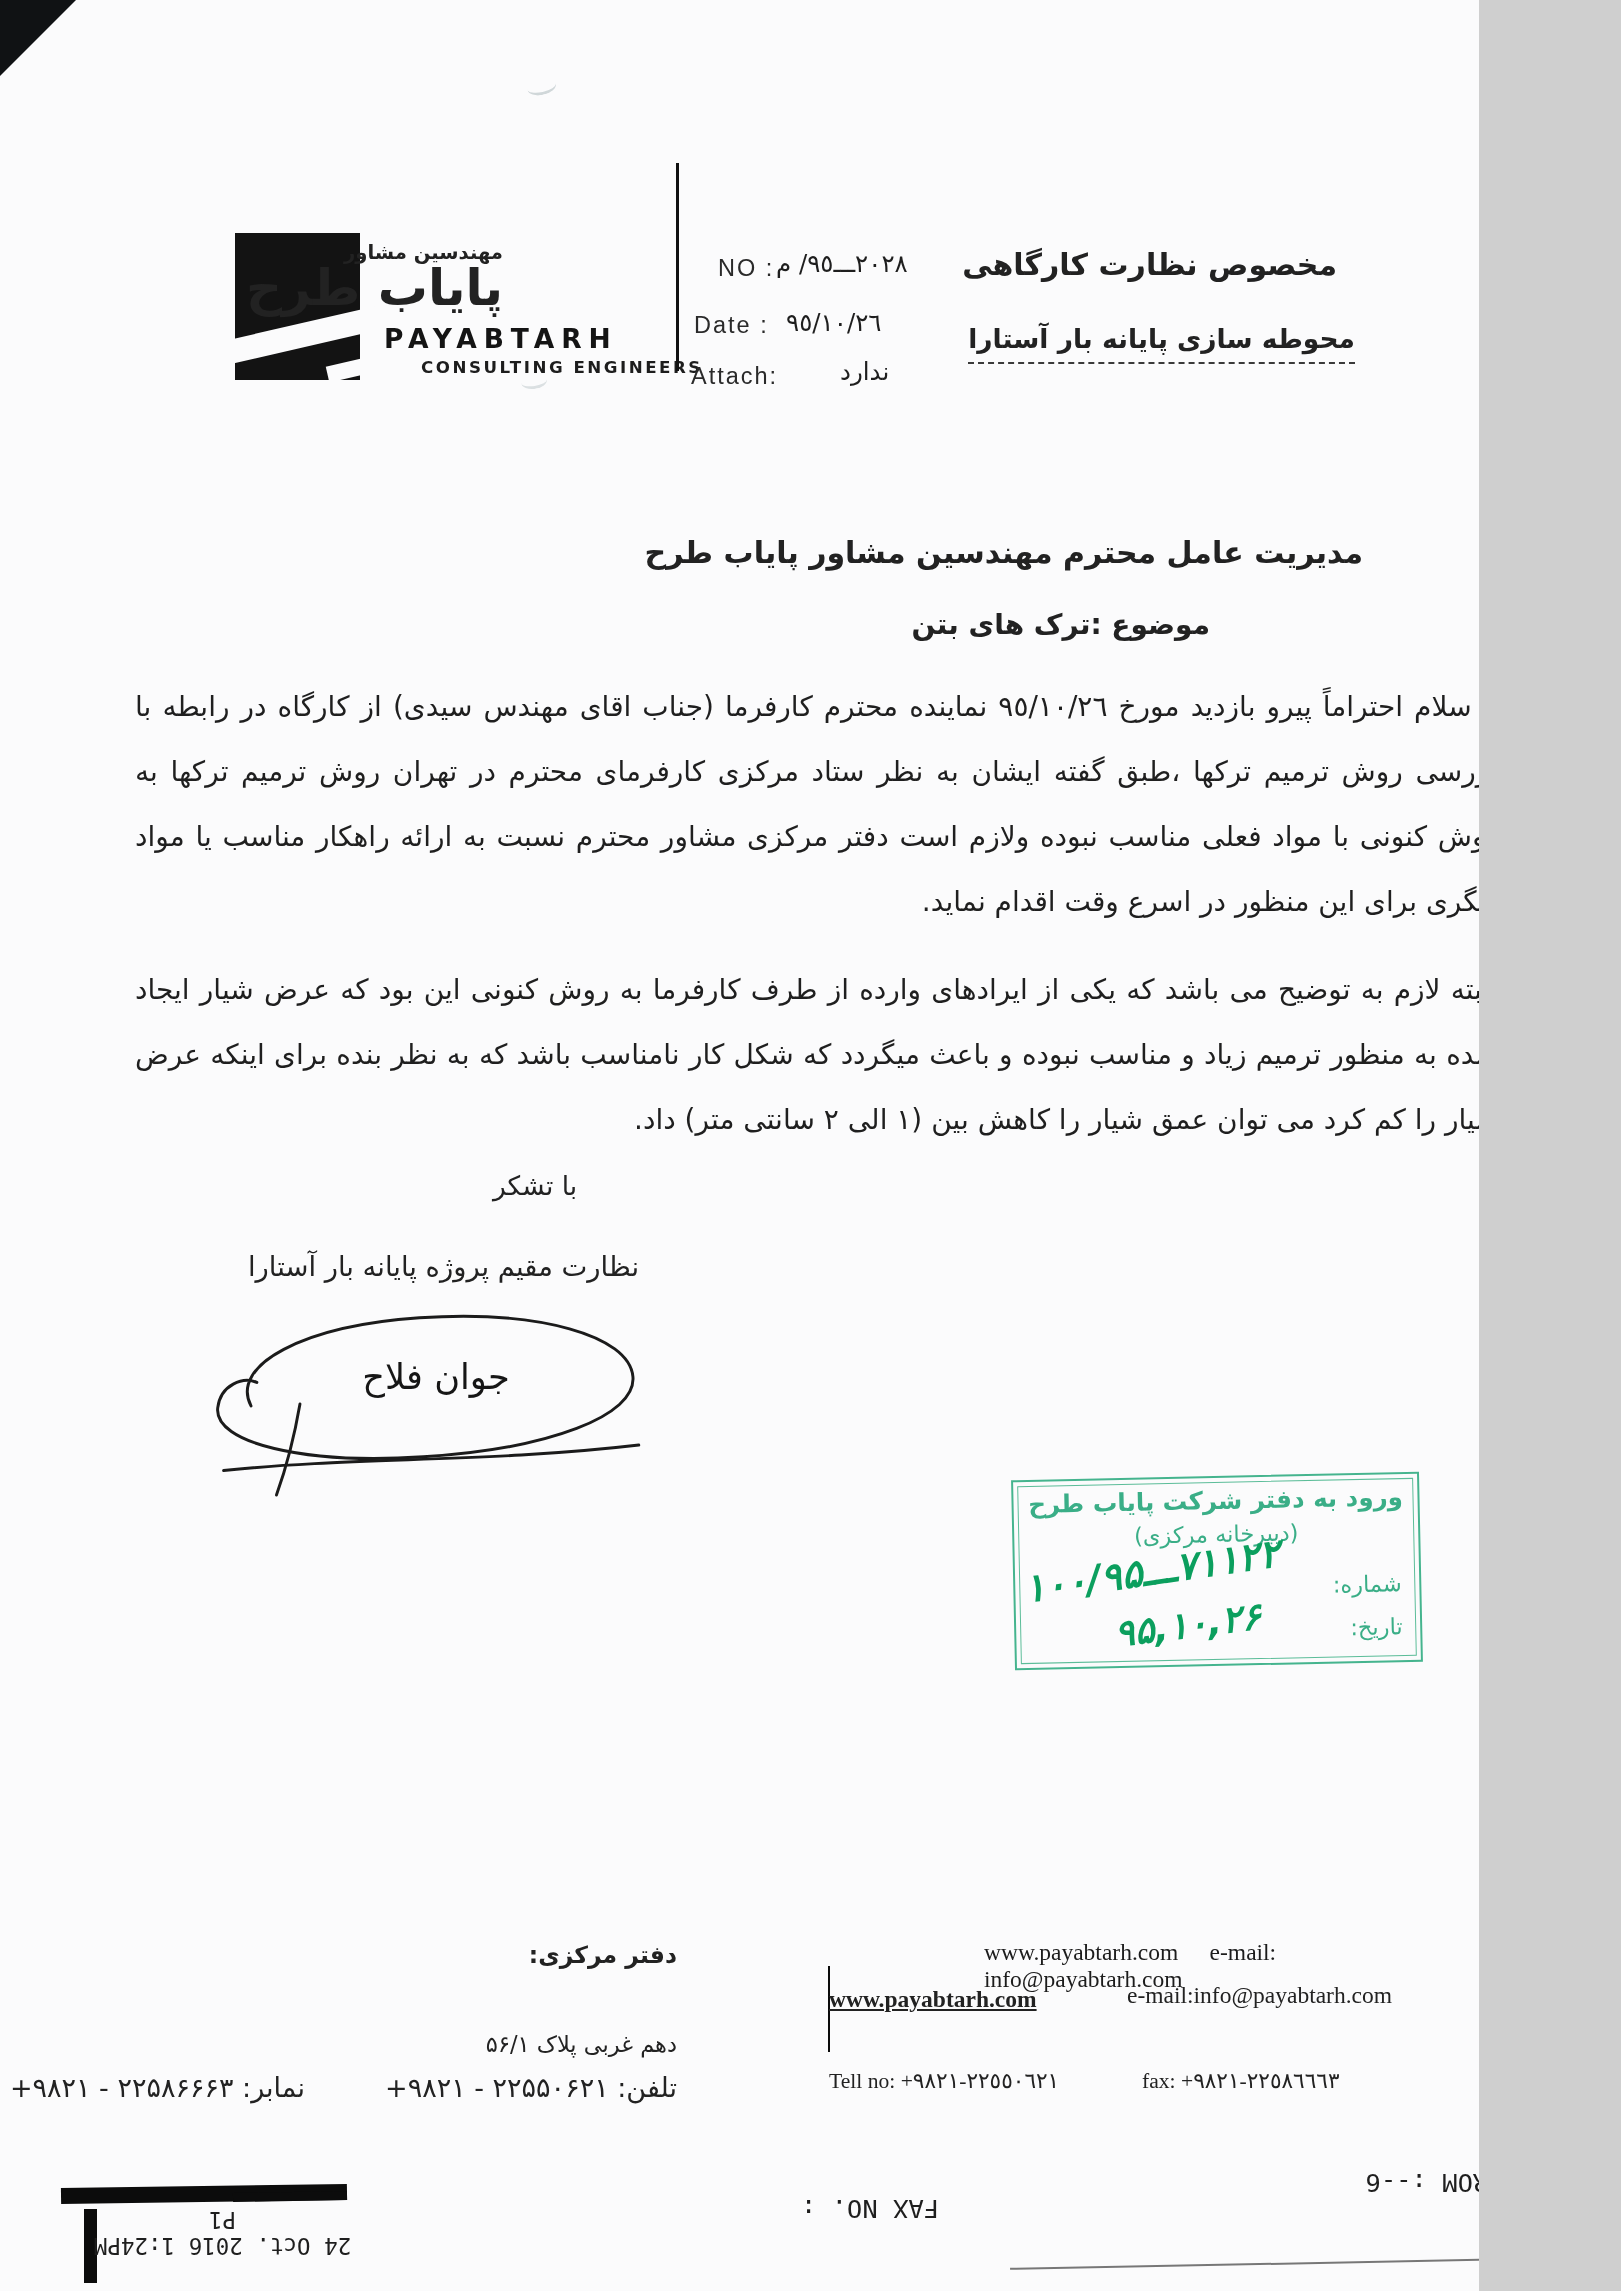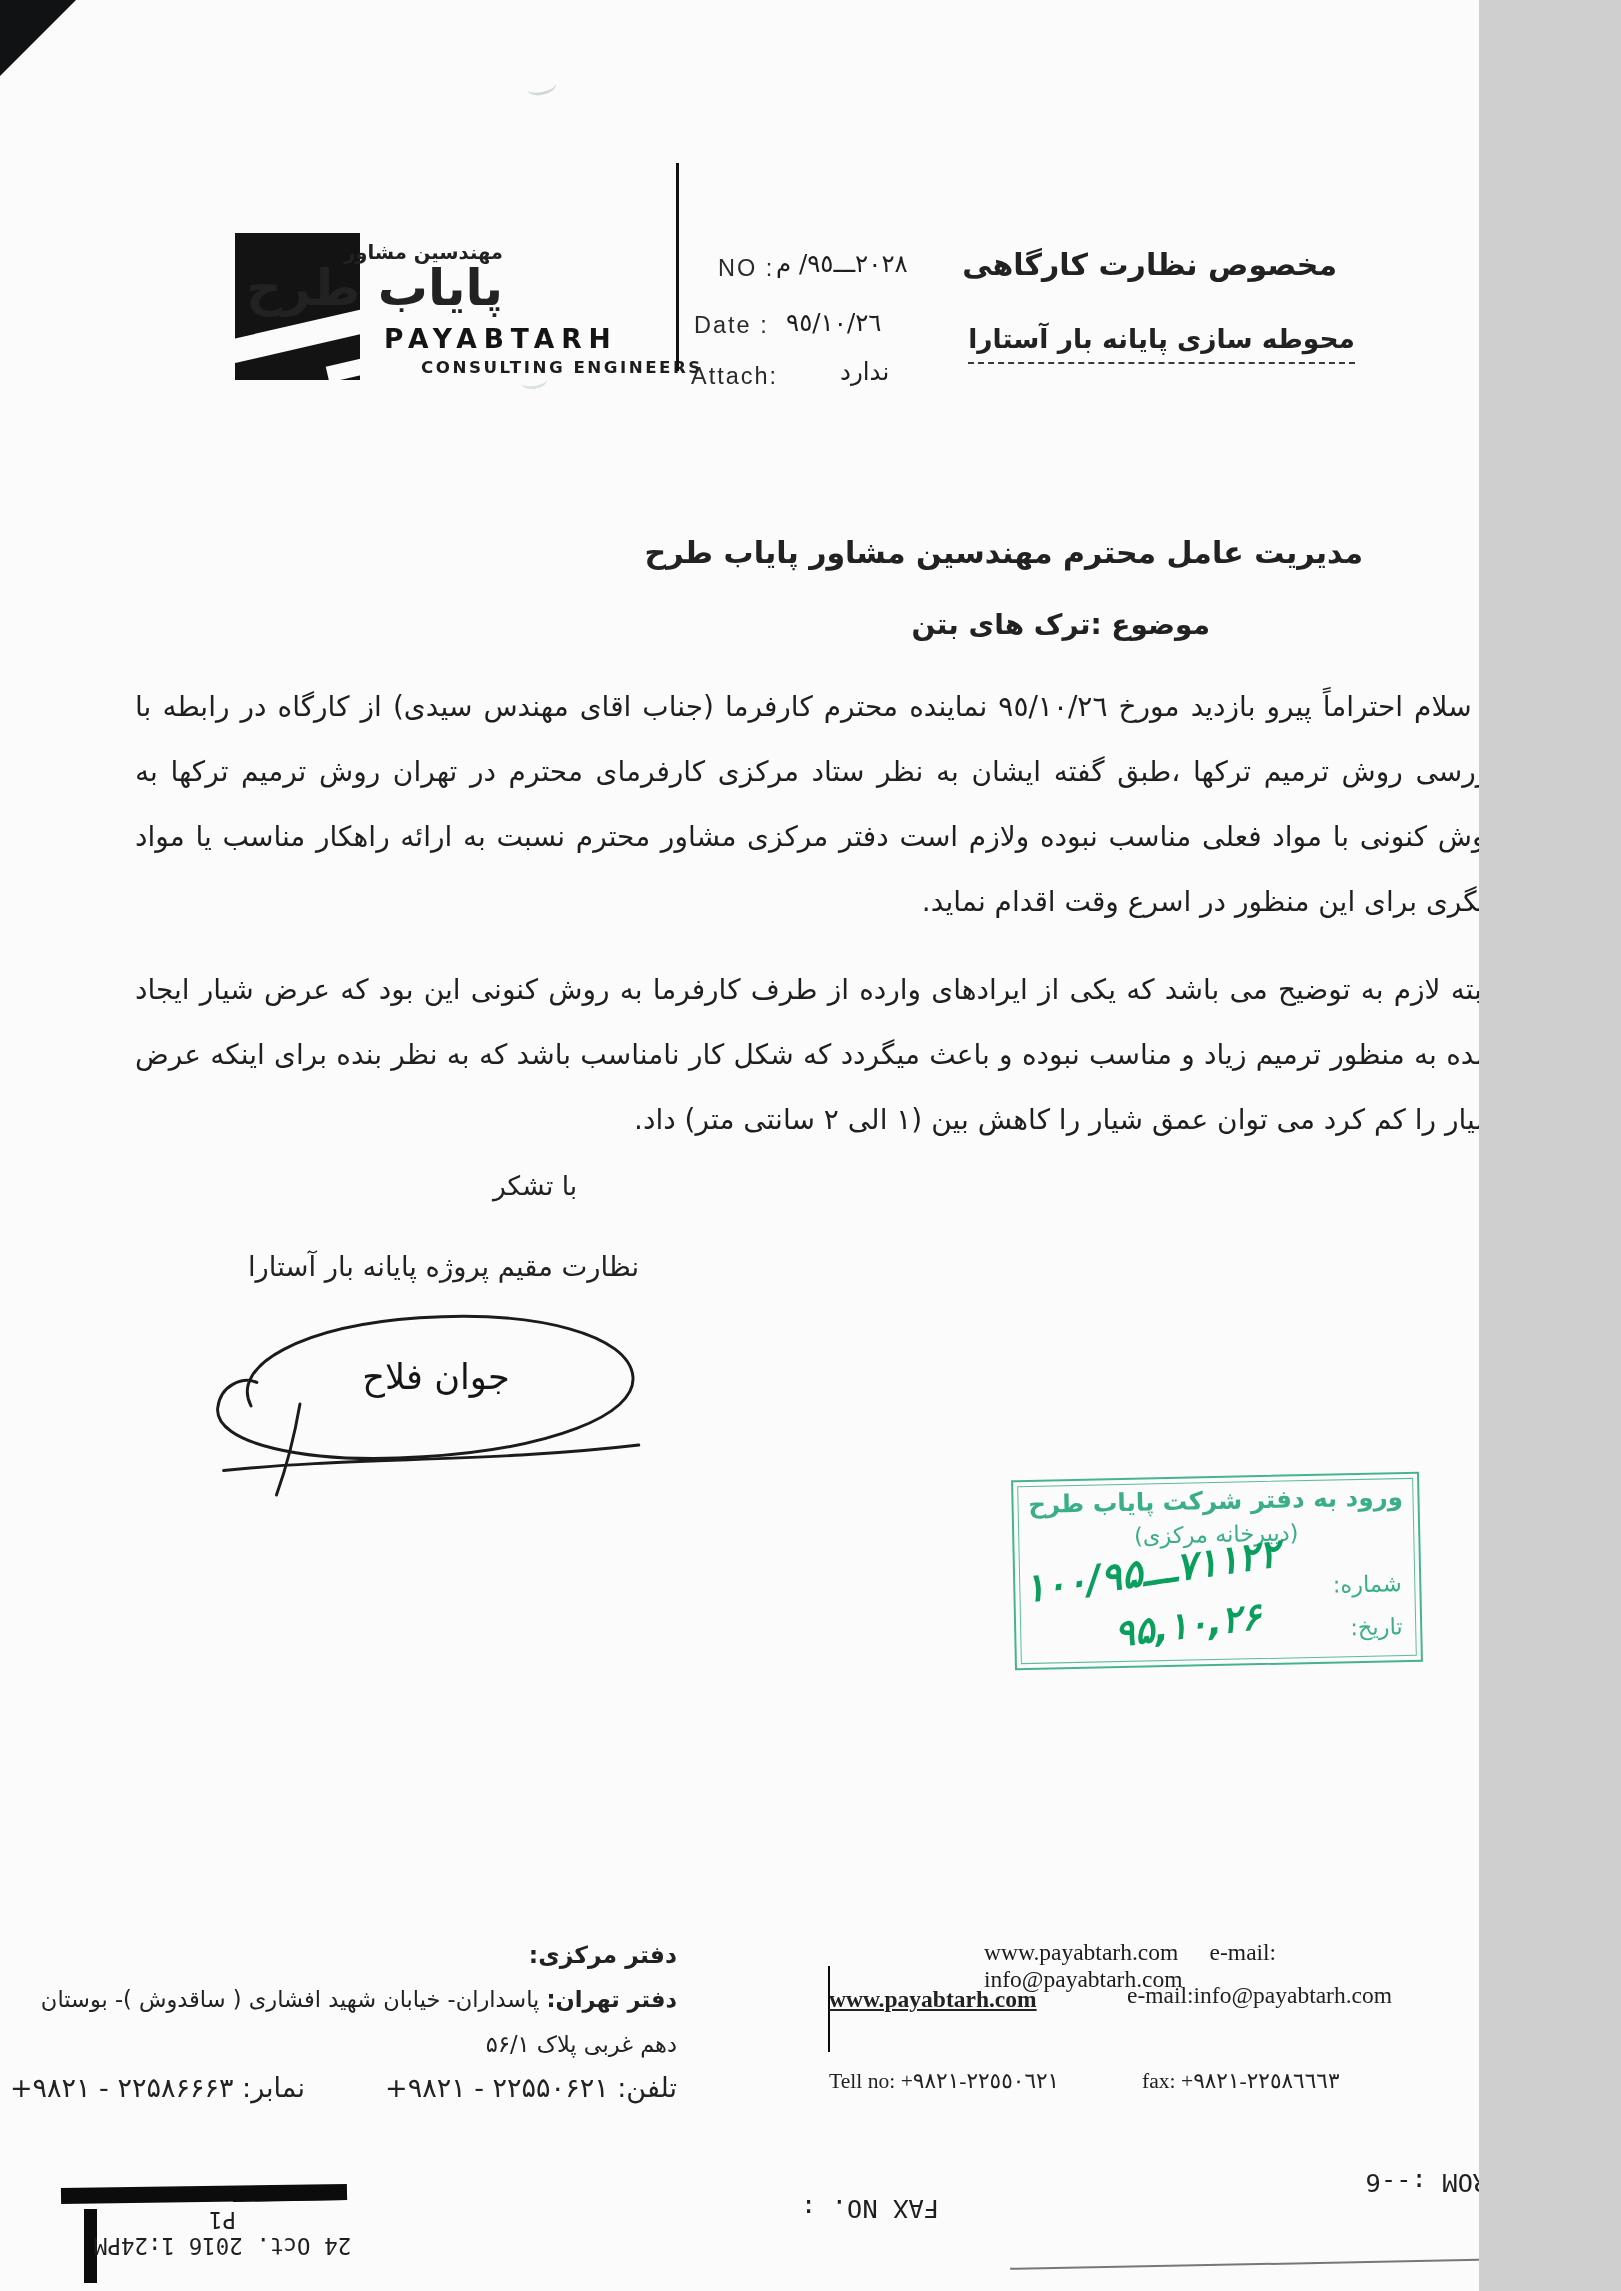--- a/index.html
+++ b/index.html
@@ -87,23 +87,20 @@
     <div class="c" style="top:43px;font-size:22.5px;">(دبیرخانه مرکزی)</div>
     <div style="position:absolute;right:17.6px;top:96px;font-size:22.5px;">شماره:</div>
     <div style="position:absolute;right:17.6px;top:139px;font-size:22.5px;">تاریخ:</div>
     <bdo dir="ltr" class="ltrv hand" style="position:absolute;left:7.8px;top:69px;font-size:39px;transform:rotate(-7deg);">۱۰۰/۹۵ـــ۷۱۱۲۲</bdo>
     <bdo dir="ltr" class="ltrv hand" style="position:absolute;left:98px;top:125px;font-size:37px;transform:rotate(-6deg);">۹۵,۱۰,۲۶</bdo>
   </div>
 
   <div class="abs" style="left:828px;top:1966px;width:2px;height:86px;background:#0b0b0b;"></div>
 
   <div class="abs fa b" style="right:802px;top:1941px;font-size:23.5px;">دفتر مرکزی:</div>
-  <div class="abs fa" style="right:802px;top:1986px;font-size:22.5px;">
-    <span class="b">دفتر تهران:</span><span> پاسداران- خیابان شهید افشاری ( ساقدوش )- بوستان</span>
-  </div>
   <div class="abs fa" style="right:802px;top:2031px;font-size:22.5px;">دهم غربی پلاک ۵۶/۱</div>
   <div class="abs fa" style="right:802px;top:2072px;font-size:27px;">
     <span>تلفن:</span>
     <bdo dir="ltr" class="ltrv">+۹۸۲۱ - ۲۲۵۵۰۶۲۱</bdo>
     <span style="display:inline-block;width:63px;"></span>
     <span>نمابر:</span>
     <bdo dir="ltr" class="ltrv">+۹۸۲۱ - ۲۲۵۸۶۶۶۳</bdo>
   </div>
 
   <div class="abs en-serif" style="left:984px;top:1939px;font-size:23.5px;color:#1c1c1c;">

